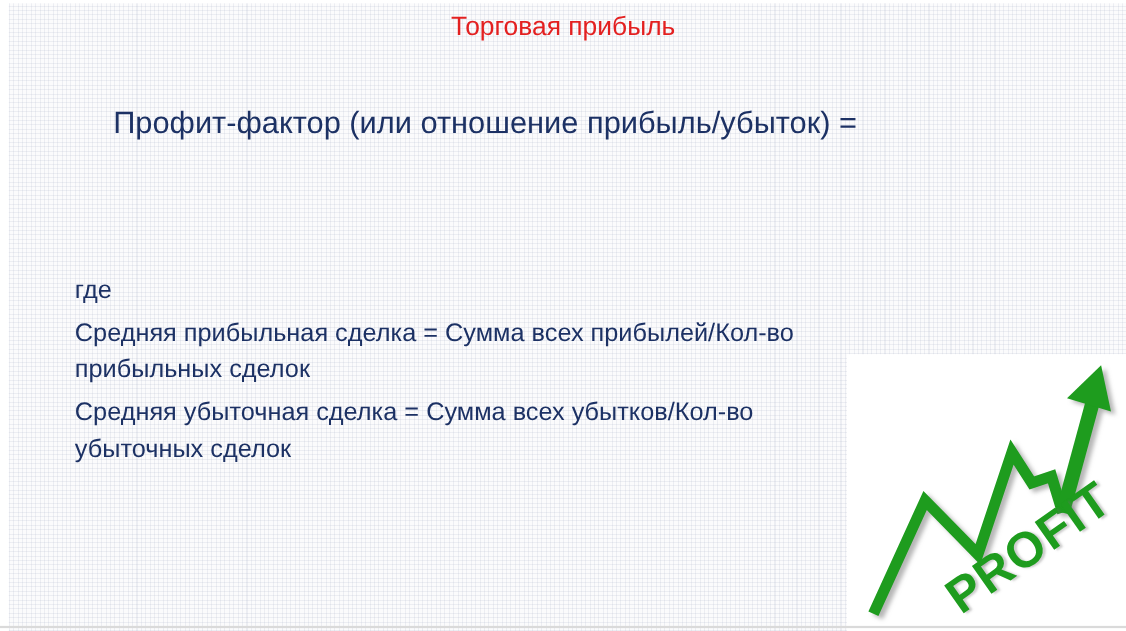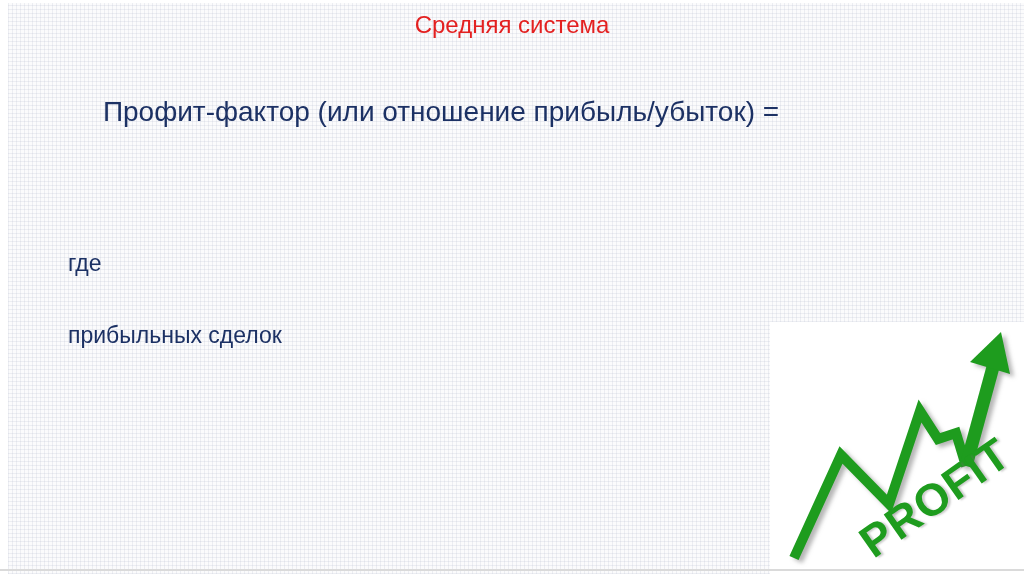--- a/index.html
+++ b/index.html
@@ -79,30 +79,31 @@
     color: var(--profit-green, #1e9c1e);
     text-shadow: 2px 2px 2px rgba(110,110,110,0.35);
   }
 </style>
 </head>
 <body>
 
 <div class="top-strip"></div>
 <div class="left-strip"></div>
 
-<div class="slide-title">Средняя система</div>
+<div class="slide-title">Торговая прибыль</div>
 
 <div class="heading">
   <p>Профит-фактор (или отношение прибыль/убыток) =</p>
   <p><br></p>
 </div>
 
 <div class="body-text">
   <p>где</p>
-  <p><br><span>прибыльных сделок</span></p>
+  <p><span>Средняя прибыльная сделка = Сумма всех прибылей/Кол-во</span><br><span>прибыльных сделок</span></p>
+  <p><span>Средняя убыточная сделка = Сумма всех убытков/Кол-во</span><br><span>убыточных сделок</span></p>
 </div>
 
 <div class="clipart">
   <svg width="254" height="252" viewBox="0 0 254 252" xmlns="http://www.w3.org/2000/svg">
     <polyline class="zz" points="24,236 71,133 119,182 150,89 168,117 186,111 196,144"></polyline>
     <line class="shaft" x1="196" y1="144" x2="223" y2="45"></line>
     <polygon class="head" points="231,10 240,52 200,40"></polygon>
   </svg>
   <div class="profit-label">PROFIT</div>
 </div>

